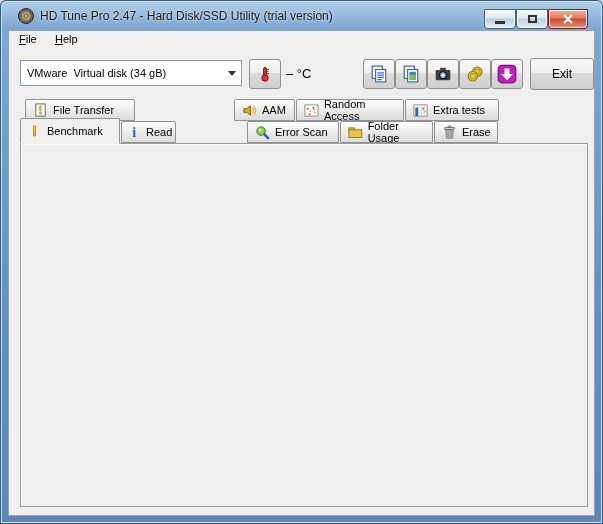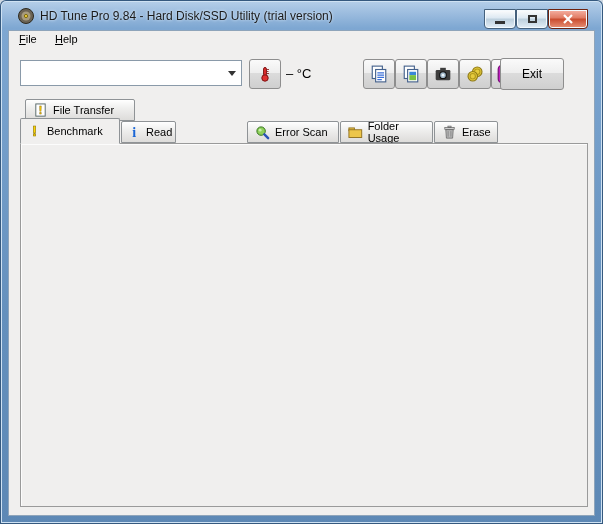--- a/index.html
+++ b/index.html
@@ -66,40 +66,41 @@
 <body>
 
 <div id="window">
 
   <div id="titlebar" class="abs">
     <svg class="abs" style="left:17px;top:7px" width="18" height="18" viewBox="0 0 18 18">
       <circle cx="9" cy="9" r="7.5" fill="#6b6354" stroke="#2e2a20"></circle>
       <circle cx="9" cy="9" r="4.5" fill="#a79b7d"></circle>
       <circle cx="9" cy="9" r="1.6" fill="#f2d23a" stroke="#7d6a10"></circle>
     </svg>
-    <div class="abs title-text">HD Tune Pro 9.84 - Hard Disk/SSD Utility (trial version)</div>
+    <div class="abs title-text">HD Tune Pro 2.47 - Hard Disk/SSD Utility (trial version)</div>
     <div class="abs capbtn" style="left:484px;width:30px">
       <span style="width:10px;height:3px;background:#333;margin-top:6px"></span>
     </div>
     <div class="abs capbtn" style="left:516px;width:30px">
       <span style="width:9px;height:8px;border:2px solid #333;box-sizing:border-box"></span>
     </div>
     <div class="abs capbtn close" style="left:548px;width:38px">
       <svg width="10" height="10" viewBox="0 0 10 10">
         <path d="M1 1 L9 9 M9 1 L1 9" stroke="#fff" stroke-width="2.2"></path>
       </svg>
     </div>
   </div>
 
   <div id="client" class="abs"></div>
 
   <div class="abs menu-item" style="left:14px"><u>F</u>ile</div>
   <div class="abs menu-item" style="left:50px"><u>H</u>elp</div>
 
   <div class="abs combo">
+    <span>VMware  Virtual disk (34 gB)</span>
     <span class="combo-arrow"></span>
   </div>
   <div class="abs toolbtn" style="left:249px;top:59px;width:30px">
     <svg width="16" height="16" viewBox="0 0 16 16">
       <rect x="6.6" y="1.5" width="2.8" height="8.5" rx="1.4" fill="#e03030" stroke="#7d1111"></rect>
       <circle cx="8" cy="12" r="3.2" fill="#e03030" stroke="#7d1111"></circle>
       <path d="M10 3.5h2M10 5.5h1.5M10 7.5h2" stroke="#7d1111" stroke-width="0.8"></path>
     </svg>
   </div>
   <div class="abs" style="left:286px;top:66px;font-size:13px">– °C</div>
@@ -134,30 +135,59 @@
       <circle cx="6" cy="10" r="4.2" fill="#e5cb3d" stroke="#8f7a14"></circle>
       <circle cx="6" cy="10" r="2.4" fill="none" stroke="#b39a1e"></circle>
     </svg>
   </div>
   <div class="abs toolbtn" style="left:491px;top:59px;width:30px">
     <svg width="20" height="20" viewBox="0 0 16 16">
       <rect x="1" y="1" width="14" height="14" rx="3" fill="#c21fc2" stroke="#7a127a"></rect>
       <path d="M6 3.5h4v4.5h2.8L8 13 3.2 8H6z" fill="#fff"></path>
     </svg>
   </div>
-  <div class="abs btn" style="left:500px;top:58px;width:62px;height:30px">
+  <div class="abs btn" style="left:530px;top:58px;width:62px;height:30px">
     <span>Exit</span>
   </div>
 
   <div class="abs tab" style="left:25px;top:99px;width:110px">
     <svg width="15" height="15" viewBox="0 0 16 16">
       <rect x="3" y="1" width="10" height="13" fill="#fff" stroke="#566"></rect>
       <text x="6" y="11.5" font-size="11" font-weight="bold" fill="#f2c400" stroke="#806000" stroke-width="0.4">!</text>
     </svg>
     <span>File Transfer</span>
+  </div>
+  <div class="abs tab" style="left:234px;top:99px;width:61px">
+    <svg width="15" height="15" viewBox="0 0 16 16">
+      <path d="M2 6v4h3l4 3V3L5 6z" fill="#d8ae1c" stroke="#7d6200"></path>
+      <path d="M11 5c1.6 1.6 1.6 4.4 0 6M12.8 3.5c2.4 2.4 2.4 6.6 0 9" stroke="#d8ae1c" fill="none" stroke-width="1.2"></path>
+    </svg>
+    <span>AAM</span>
+  </div>
+  <div class="abs tab" style="left:296px;top:99px;width:108px">
+    <svg width="15" height="15" viewBox="0 0 16 16">
+      <rect x="1" y="2" width="14" height="12" fill="#fff" stroke="#888"></rect>
+      <circle cx="4" cy="6" r="1" fill="#d04020"></circle>
+        <circle cx="7" cy="9" r="1" fill="#e8a020"></circle>
+      <circle cx="10" cy="5" r="1" fill="#d04020"></circle>
+        <circle cx="12" cy="10" r="1" fill="#e8a020"></circle>
+      <circle cx="6" cy="12" r="1" fill="#d04020"></circle>
+        <circle cx="11" cy="7" r="1" fill="#e8a020"></circle>
+    </svg>
+    <span>Random Access</span>
+  </div>
+  <div class="abs tab" style="left:405px;top:99px;width:94px">
+    <svg width="15" height="15" viewBox="0 0 16 16">
+      <rect x="1" y="2" width="14" height="12" fill="#fff" stroke="#888"></rect>
+      <path d="M1 5h14M1 8h14M1 11h14M5 2v12M9 2v12M12 2v12" stroke="#ccc" stroke-width="0.6"></path>
+      <rect x="2.5" y="5" width="3" height="9" fill="#2a62c8"></rect>
+      <circle cx="11" cy="6" r="1" fill="#d03030"></circle>
+        <circle cx="13" cy="9" r="1" fill="#e8c020"></circle>
+    </svg>
+    <span>Extra tests</span>
   </div>
 
   <div class="abs tab active" style="left:20px;top:118px;width:100px">
     <svg width="14" height="16" viewBox="0 0 14 16">
       <text x="4" y="13" font-size="15" font-weight="bold" fill="#ffd800" stroke="#8a7000" stroke-width="0.6">!</text>
     </svg>
     <span>Benchmark</span>
   </div>
   <div class="abs tab" style="left:121px;top:121px;width:55px">
     <svg width="12" height="15" viewBox="0 0 12 16">

